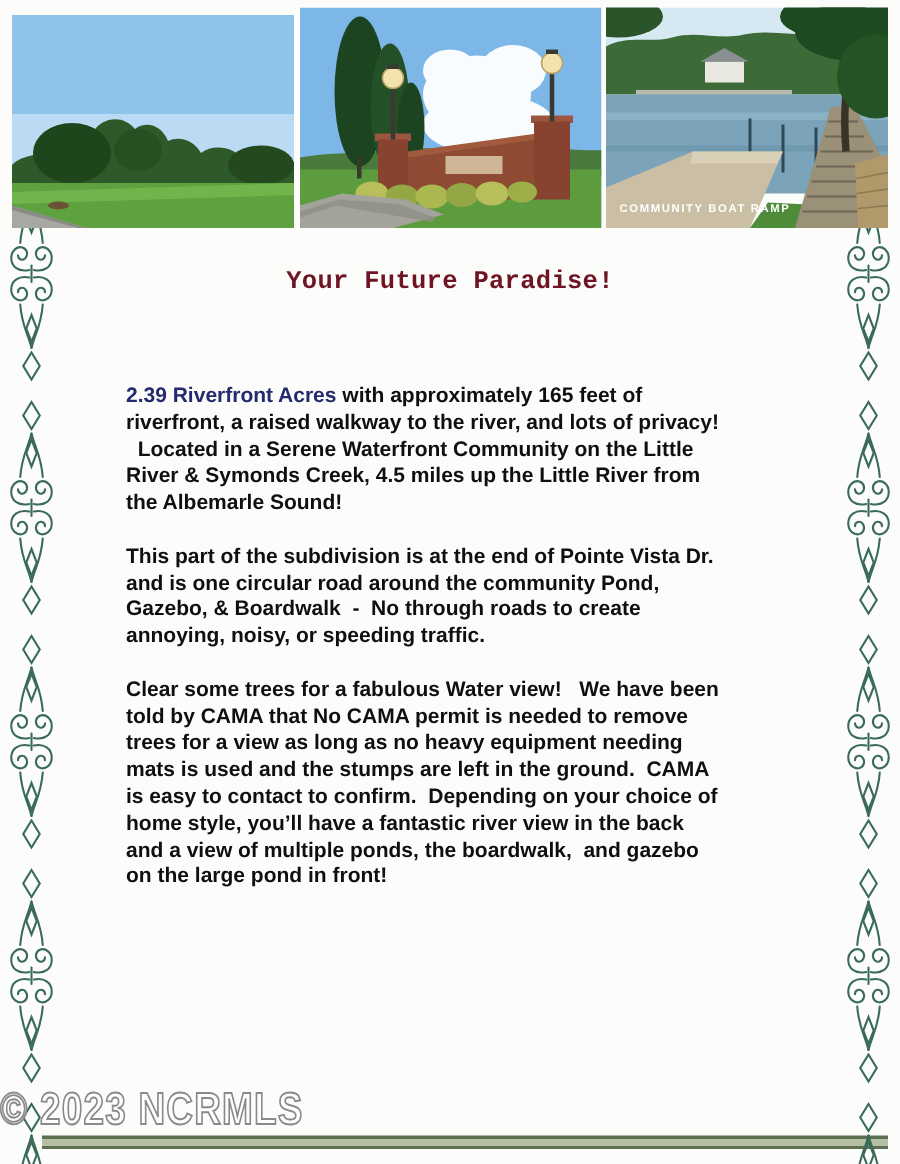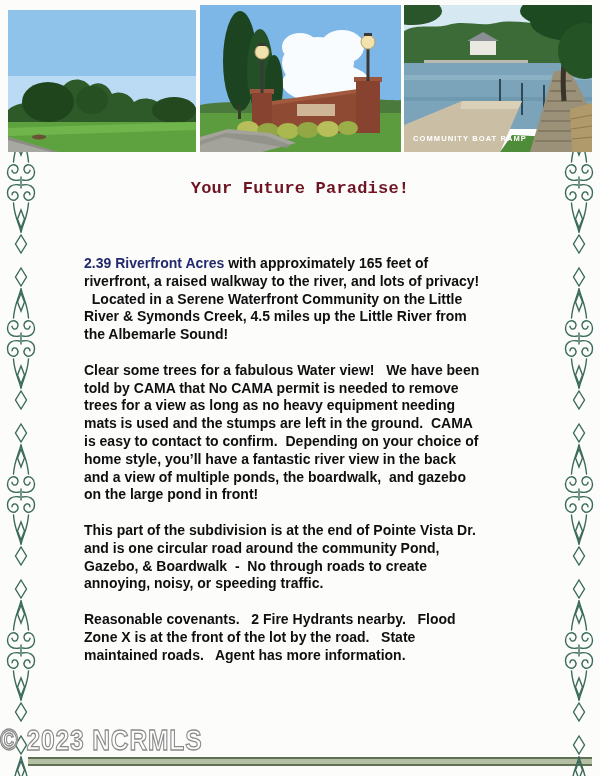--- a/index.html
+++ b/index.html
@@ -216,33 +216,30 @@
   </div>
 
   <div class="flyer-title">Your Future Paradise!</div>
 
   <div class="body-text">
     <p><span class="lead">2.39 Riverfront Acres</span><span> with approximately 165 feet of
 riverfront, a raised walkway to the river, and lots of privacy!
   Located in a Serene Waterfront Community on the Little
 River &amp; Symonds Creek, 4.5 miles up the Little River from
 the Albemarle Sound!</span></p>
+    <p>This part of the subdivision is at the end of Pointe Vista Dr.
+and is one circular road around the community Pond,
+Gazebo, &amp; Boardwalk  -  No through roads to create
+annoying, noisy, or speeding traffic.</p>
     <p>Clear some trees for a fabulous Water view!   We have been
 told by CAMA that No CAMA permit is needed to remove
 trees for a view as long as no heavy equipment needing
 mats is used and the stumps are left in the ground.  CAMA
 is easy to contact to confirm.  Depending on your choice of
 home style, you’ll have a fantastic river view in the back
 and a view of multiple ponds, the boardwalk,  and gazebo
 on the large pond in front!</p>
-    <p>This part of the subdivision is at the end of Pointe Vista Dr.
-and is one circular road around the community Pond,
-Gazebo, &amp; Boardwalk  -  No through roads to create
-annoying, noisy, or speeding traffic.</p>
-    <p>Reasonable covenants.   2 Fire Hydrants nearby.   Flood
-Zone X is at the front of the lot by the road.   State
-maintained roads.   Agent has more information.</p>
   </div>
 
   <div class="watermark">© 2023 NCRMLS</div>
   <div class="bottom-bar"></div>
 
 </div>
 
 </body></html>

